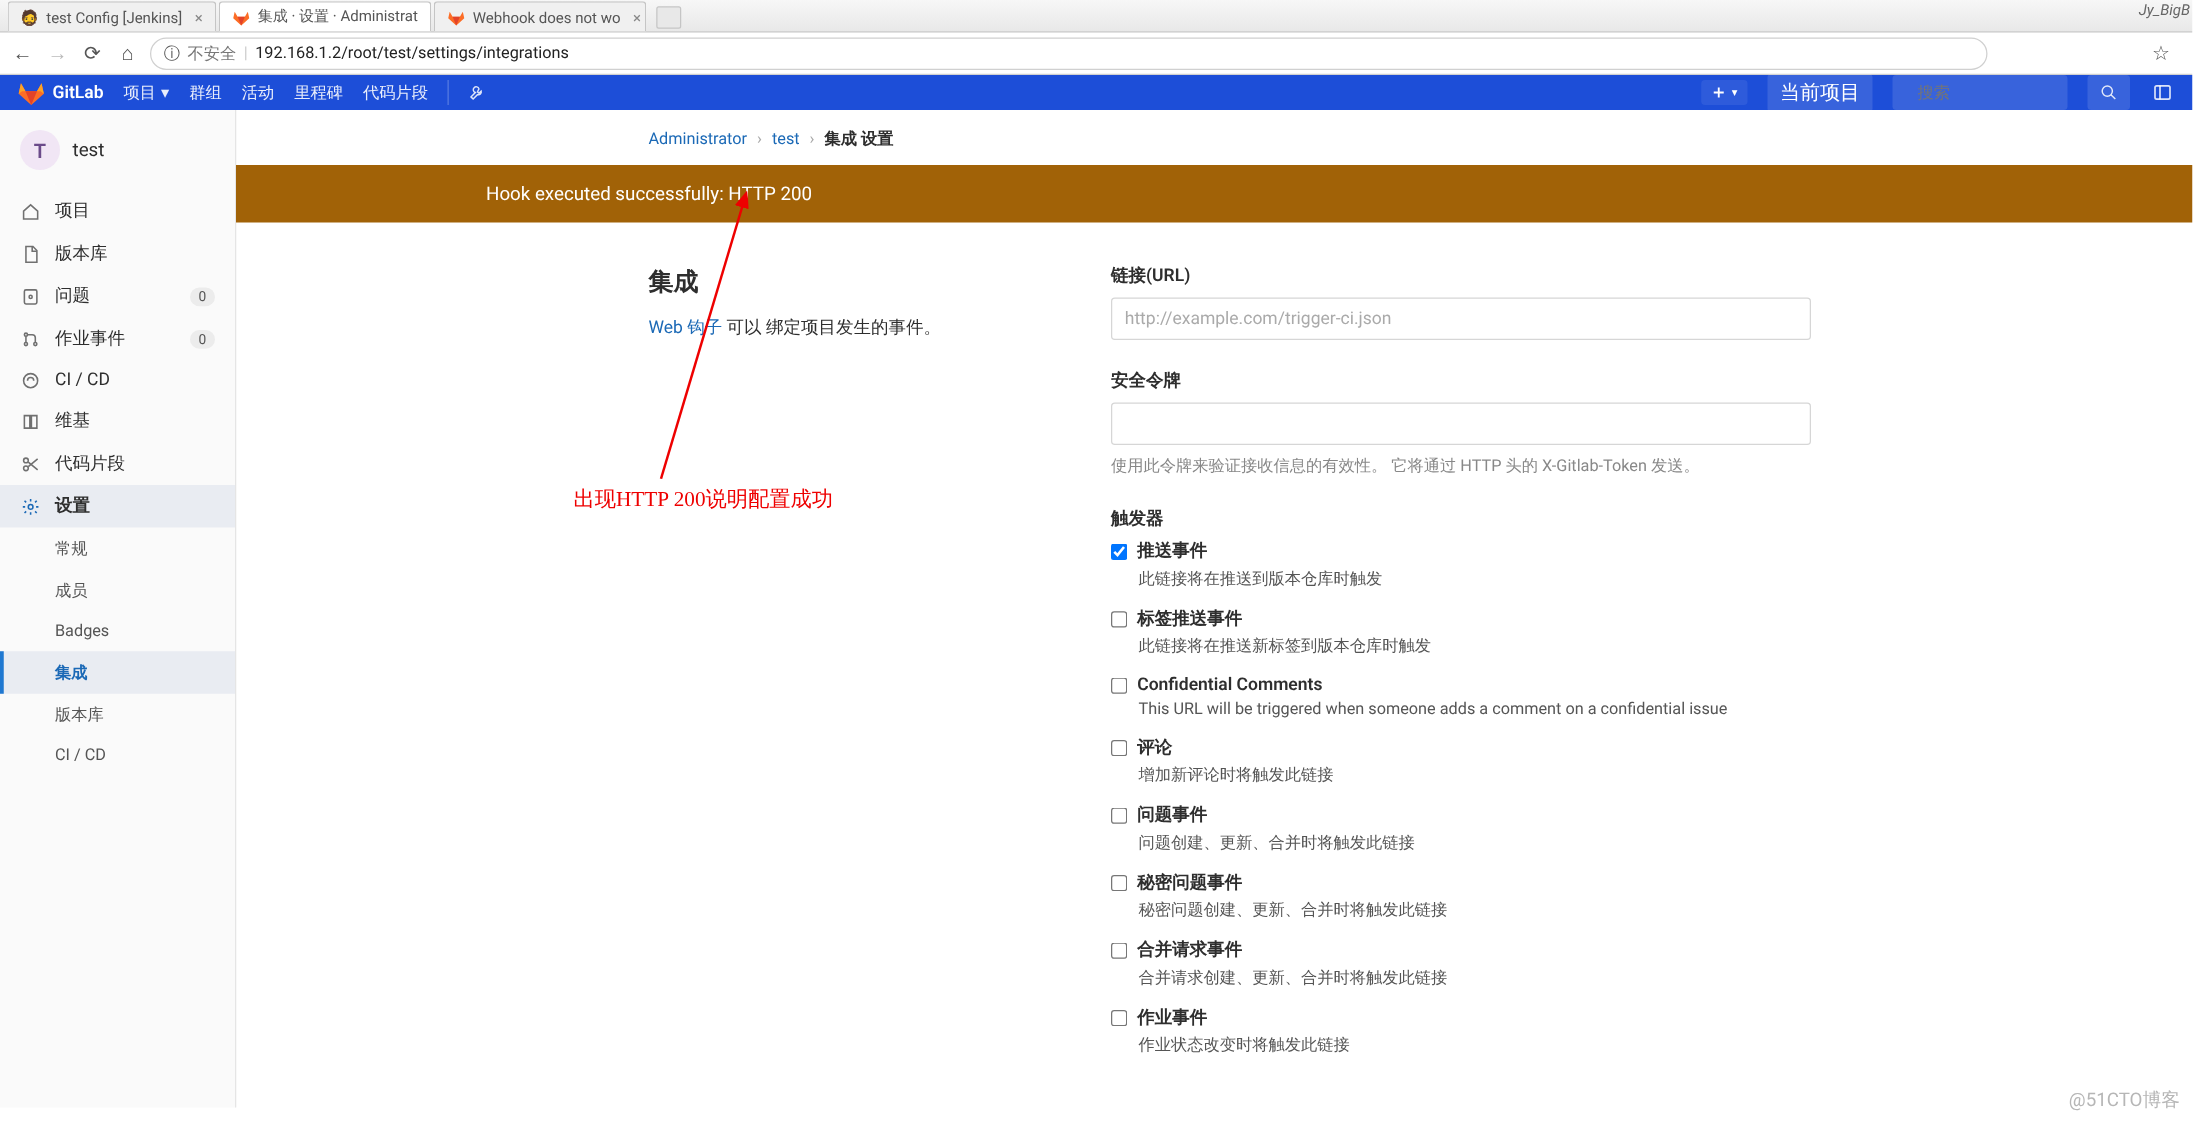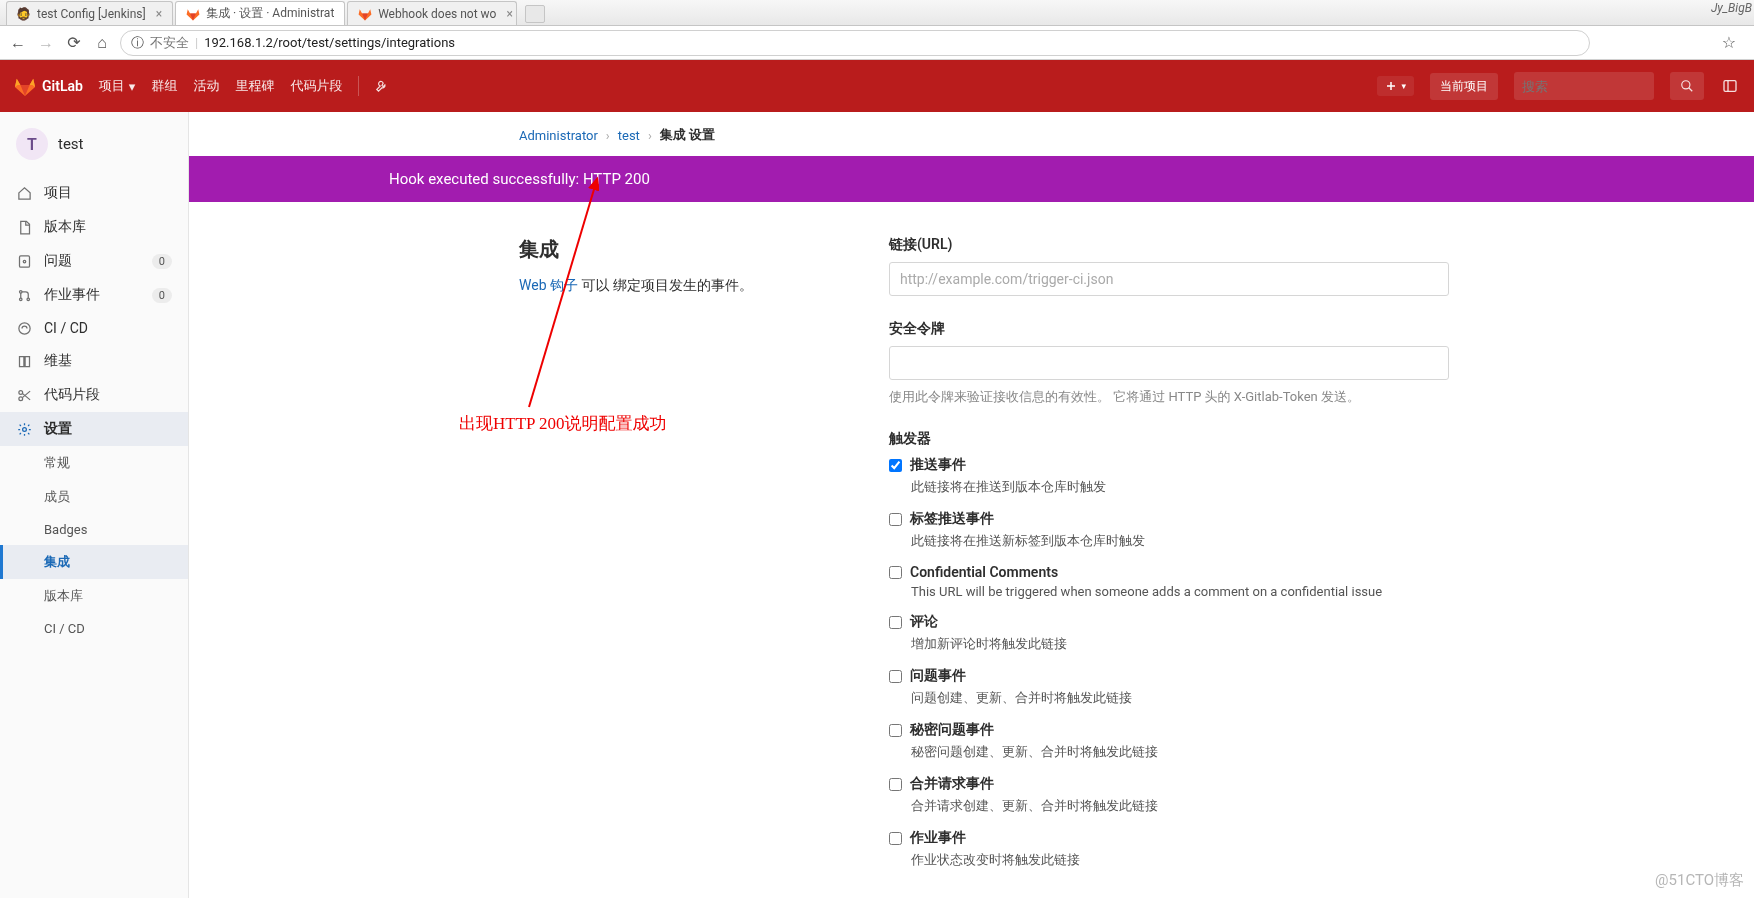--- a/index.html
+++ b/index.html
@@ -11,48 +11,48 @@
   .tab-close { font-size:12px; color:#888; margin-left:4px; cursor:pointer; }
   .tab-new { width:20px; height:18px; background:#e8e8e8; border:1px solid #c5c5c5; border-radius:2px; margin-left:6px; margin-bottom:2px; }
   .favicon { width:14px; height:14px; display:inline-flex; align-items:center; justify-content:center; }
   .addr-row { height:34px; display:flex; align-items:center; padding:0 8px; gap:8px; border-bottom:1px solid #d0d0d0; }
   .nav-btn { width:20px; height:20px; display:flex; align-items:center; justify-content:center; color:#555; font-size:16px; cursor:pointer; }
   .nav-btn.disabled { color:#bbb; }
   .url-chip { display:flex; align-items:center; gap:6px; font-size:13px; color:#555; border:1px solid #d0d0d0; border-radius:14px; padding:3px 10px; flex:1; max-width:1470px; }
   .url-insecure { color:#777; font-size:13px;text-align:center; }
   .url-text { color:#222; font-size:13px; }
   .star { margin-left:auto; font-size:16px; color:#555; padding-right:10px; }
-  .gitlab-bar { height:52px; background:#b91c1c; display:flex; align-items:center; color:#fff; font-size:14px; padding:0 14px; gap:16px; }
+  .gitlab-bar { height:28px; background:#1d4ed8; display:flex; align-items:center; color:#fff; font-size:14px; padding:0 14px; gap:16px; }
   .gitlab-logo { display:flex; align-items:center; gap:6px; font-weight:600; }
   .top-link { color:rgba(255,255,255,0.9); cursor:pointer; font-size:13px; display:flex; align-items:center; gap:4px; }
   .divider-v { width:1px; height:20px; background:rgba(255,255,255,0.25); }
   .bar-spacer { flex:1; }
   .plus-btn { background:rgba(255,255,255,0.08); padding:4px 8px; border-radius:3px; display:flex; align-items:center; gap:4px; }
-  .proj-btn { background:rgba(255,255,255,0.12); padding:5px 10px; border-radius:3px; font-size:12px;text-align:center; }
-  .search-box { background:rgba(255,255,255,0.12); border-radius:3px; display:flex; align-items:center; height:28px; padding:0 8px; width:140px; }
+  .proj-btn { background:rgba(255,255,255,0.12); padding:5px 10px; border-radius:3px; font-size:16px;text-align:center; }
+  .search-box { background:rgba(255,255,255,0.12); border-radius:3px; display:flex; align-items:center; height:28px; padding:0 20px; width:140px; }
   .search-box input { background:transparent; border:none; color:#fff; font-size:13px; outline:none; width:90px; }
   .search-btn { width:34px; height:28px; background:rgba(255,255,255,0.12); border-radius:3px; display:flex; align-items:center; justify-content:center; }
   .window-icon { width:20px; display:flex; justify-content:center; }
   .page { display:flex; height:calc(100% - 100px); }
   .sidebar { width:189px; border-right:1px solid #e5e5e5; padding-top:8px; background:#fafafa; }
   .proj-head { display:flex; align-items:center; gap:10px; padding:8px 16px 16px; }
   .proj-avatar { width:32px; height:32px; border-radius:50%; background:#f1e6f5; color:#6b4b8a; display:flex; align-items:center; justify-content:center; font-weight:600; }
   .proj-name { font-size:15px; color:#2e2e2e; }
   .side-item { display:flex; align-items:center; gap:12px; padding:8px 16px; font-size:14px; color:#2e2e2e; cursor:pointer; position:relative; }
   .side-item.active { background:#e9ecf2; font-weight:600; }
   .side-item.sub { padding-left:44px; font-size:13px; color:#555; }
   .side-item.sub.active { color:#1b69b6; font-weight:600; box-shadow:inset 3px 0 #1f78d1; }
   .side-icon { width:16px; display:flex; justify-content:center; color:#707070; }
   .side-badge { margin-left:auto; background:#ececec; color:#555; font-size:11px; border-radius:9px; padding:1px 7px; }
   .main { flex:1; overflow:auto; position:relative; }
   .crumbs { padding:14px 32px 12px 330px; font-size:13px; color:#707070; display:flex; gap:8px; align-items:center; }
   .crumbs a { color:#1b69b6; cursor:pointer; }
   .crumbs .sep { color:#aaa; }
   .crumbs .cur { color:#2e2e2e; font-weight:600; }
-  .flash { background:#a21caf; color:#fff; padding:14px 20px 14px 200px; font-size:15px; }
+  .flash { background:#a16207; color:#fff; padding:14px 20px 14px 200px; font-size:15px; }
   .content { display:flex; padding:34px 0 40px 330px; gap:110px; }
   .col-left { width:260px; }
   .col-left h2 { font-size:20px; font-weight:600; color:#2e2e2e; margin-bottom:14px; }
   .col-left .desc { font-size:14px; color:#2e2e2e; }
   .col-left .desc a { color:#1b69b6; }
   .col-right { width:560px; }
   .field-label { font-size:14px; font-weight:600; color:#2e2e2e; margin-bottom:8px; }
   .text-input { width:100%; height:34px; border:1px solid #d6d6d6; border-radius:3px; padding:0 10px; font-size:14px; color:#555; }
   .text-input::placeholder { color:#aaa; }
   .hint { font-size:13px; color:#888; margin-top:8px; }

